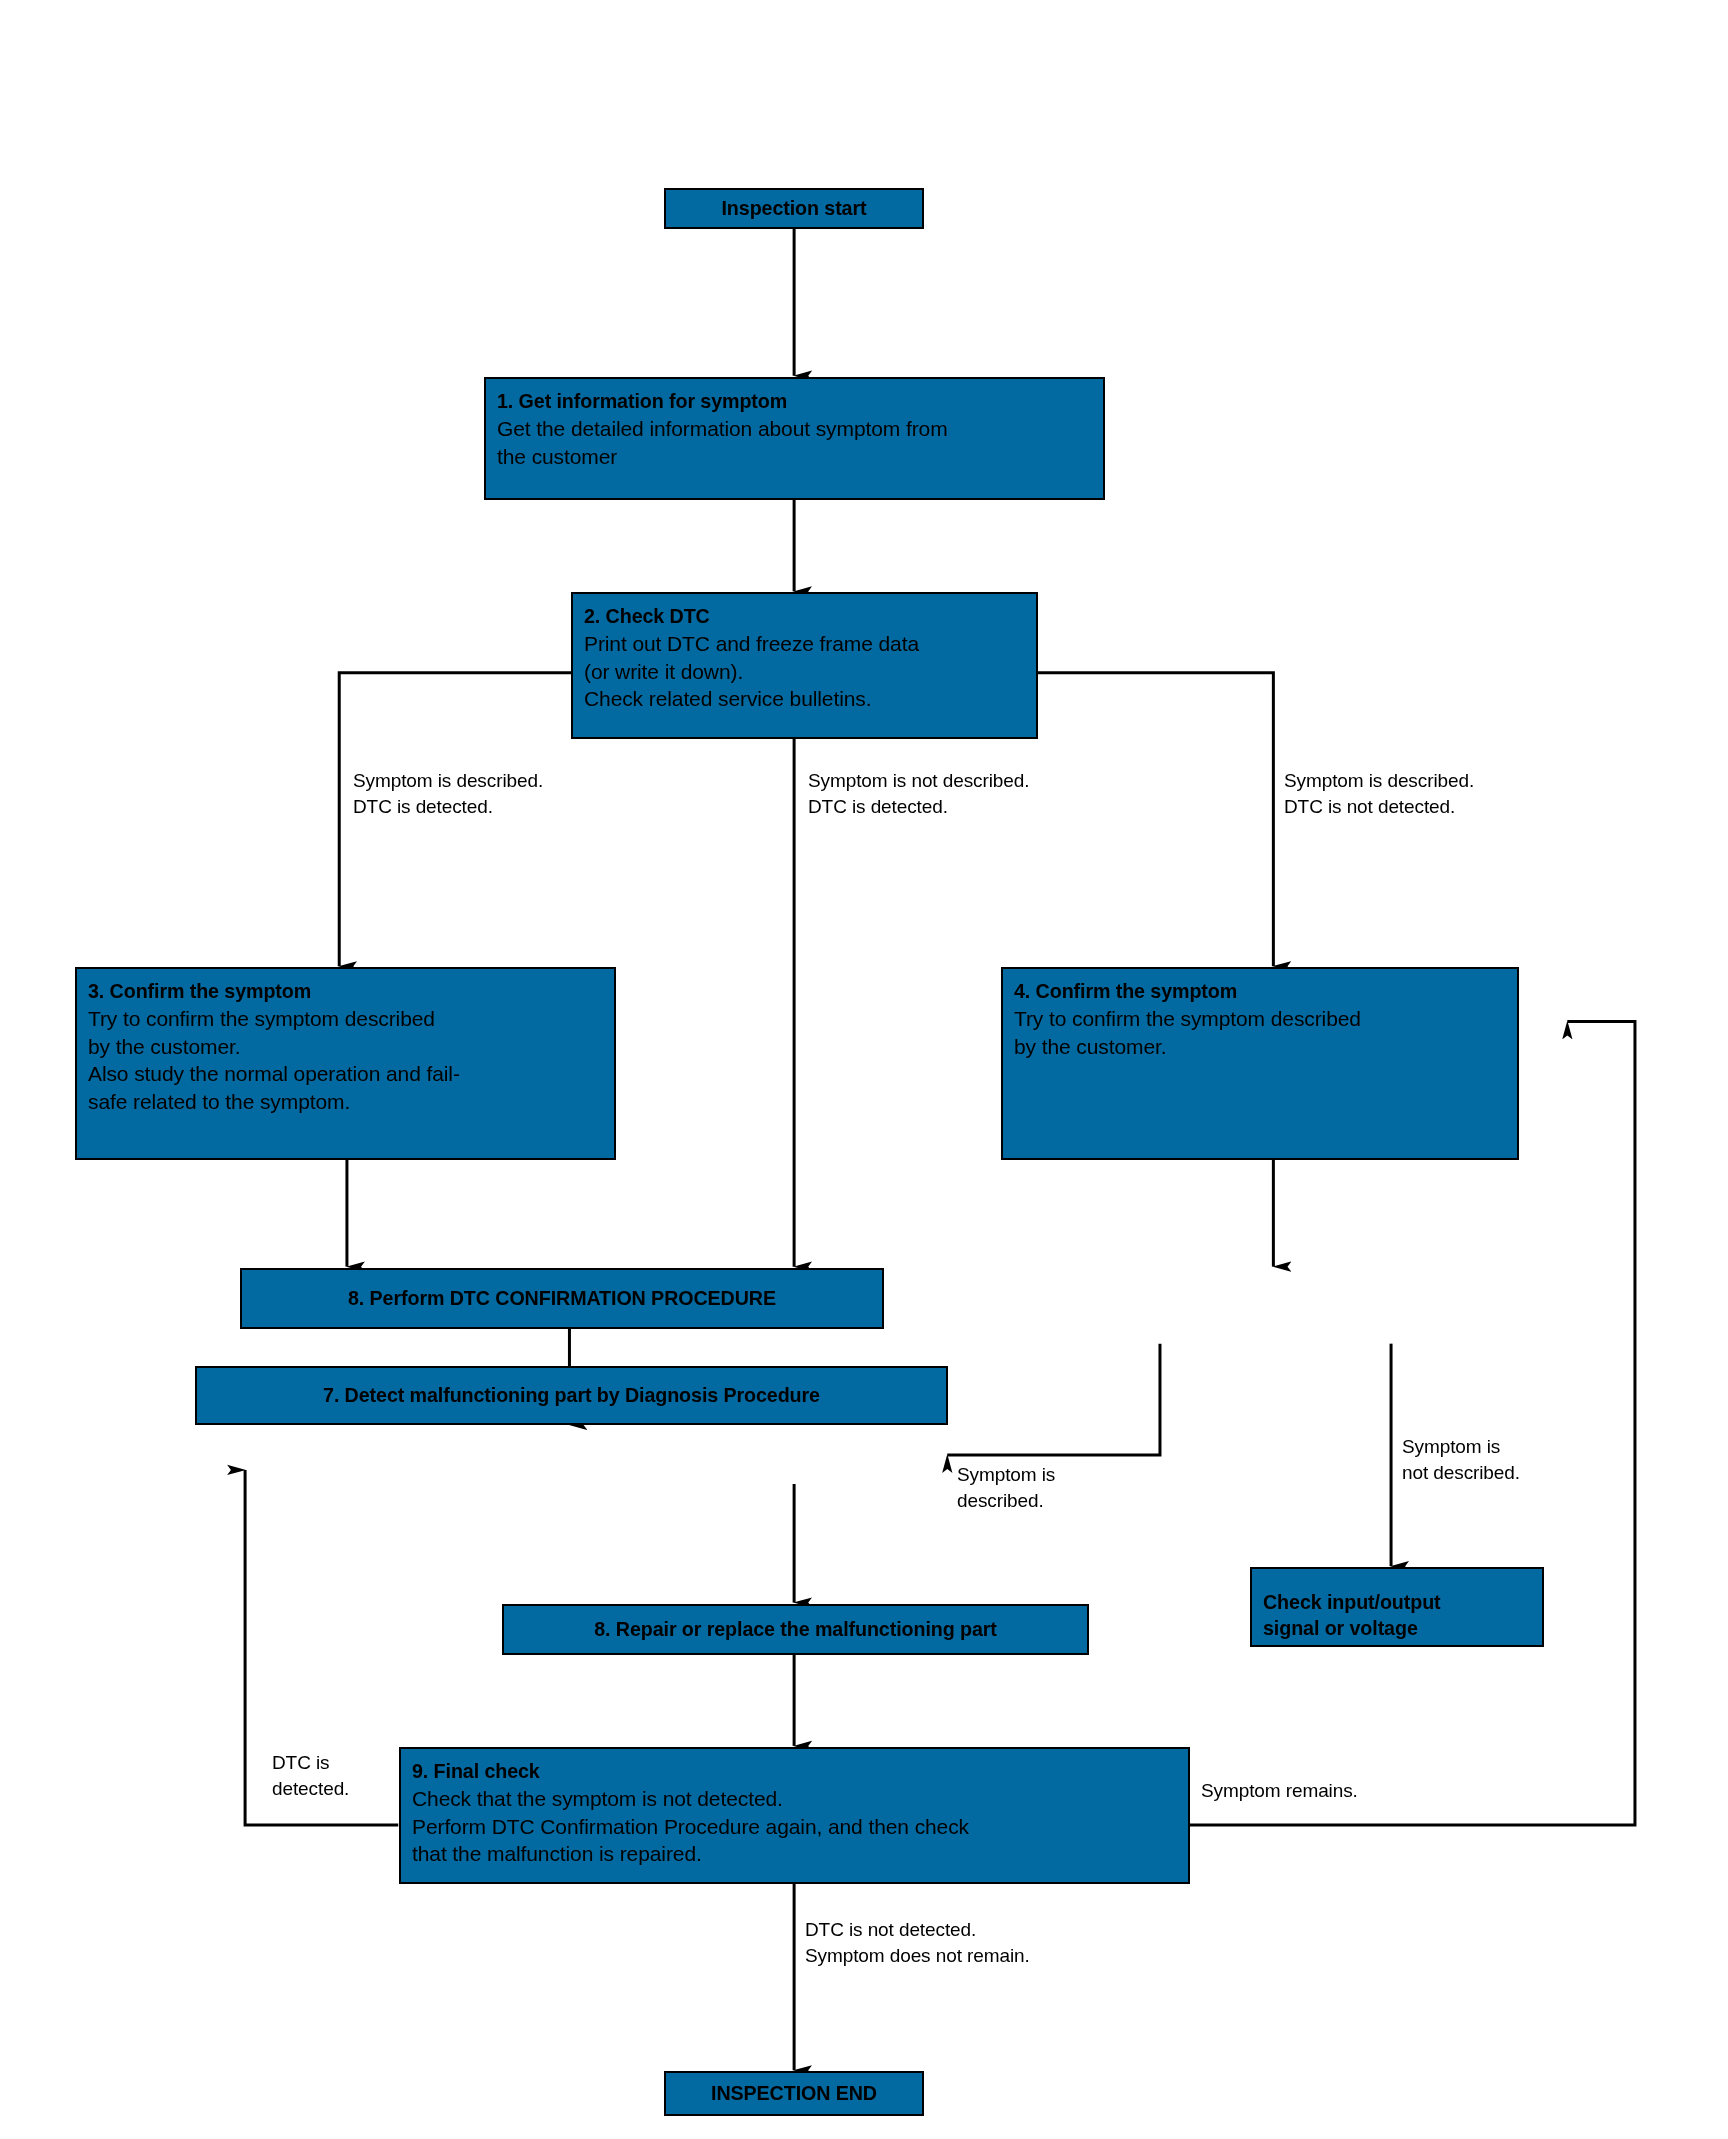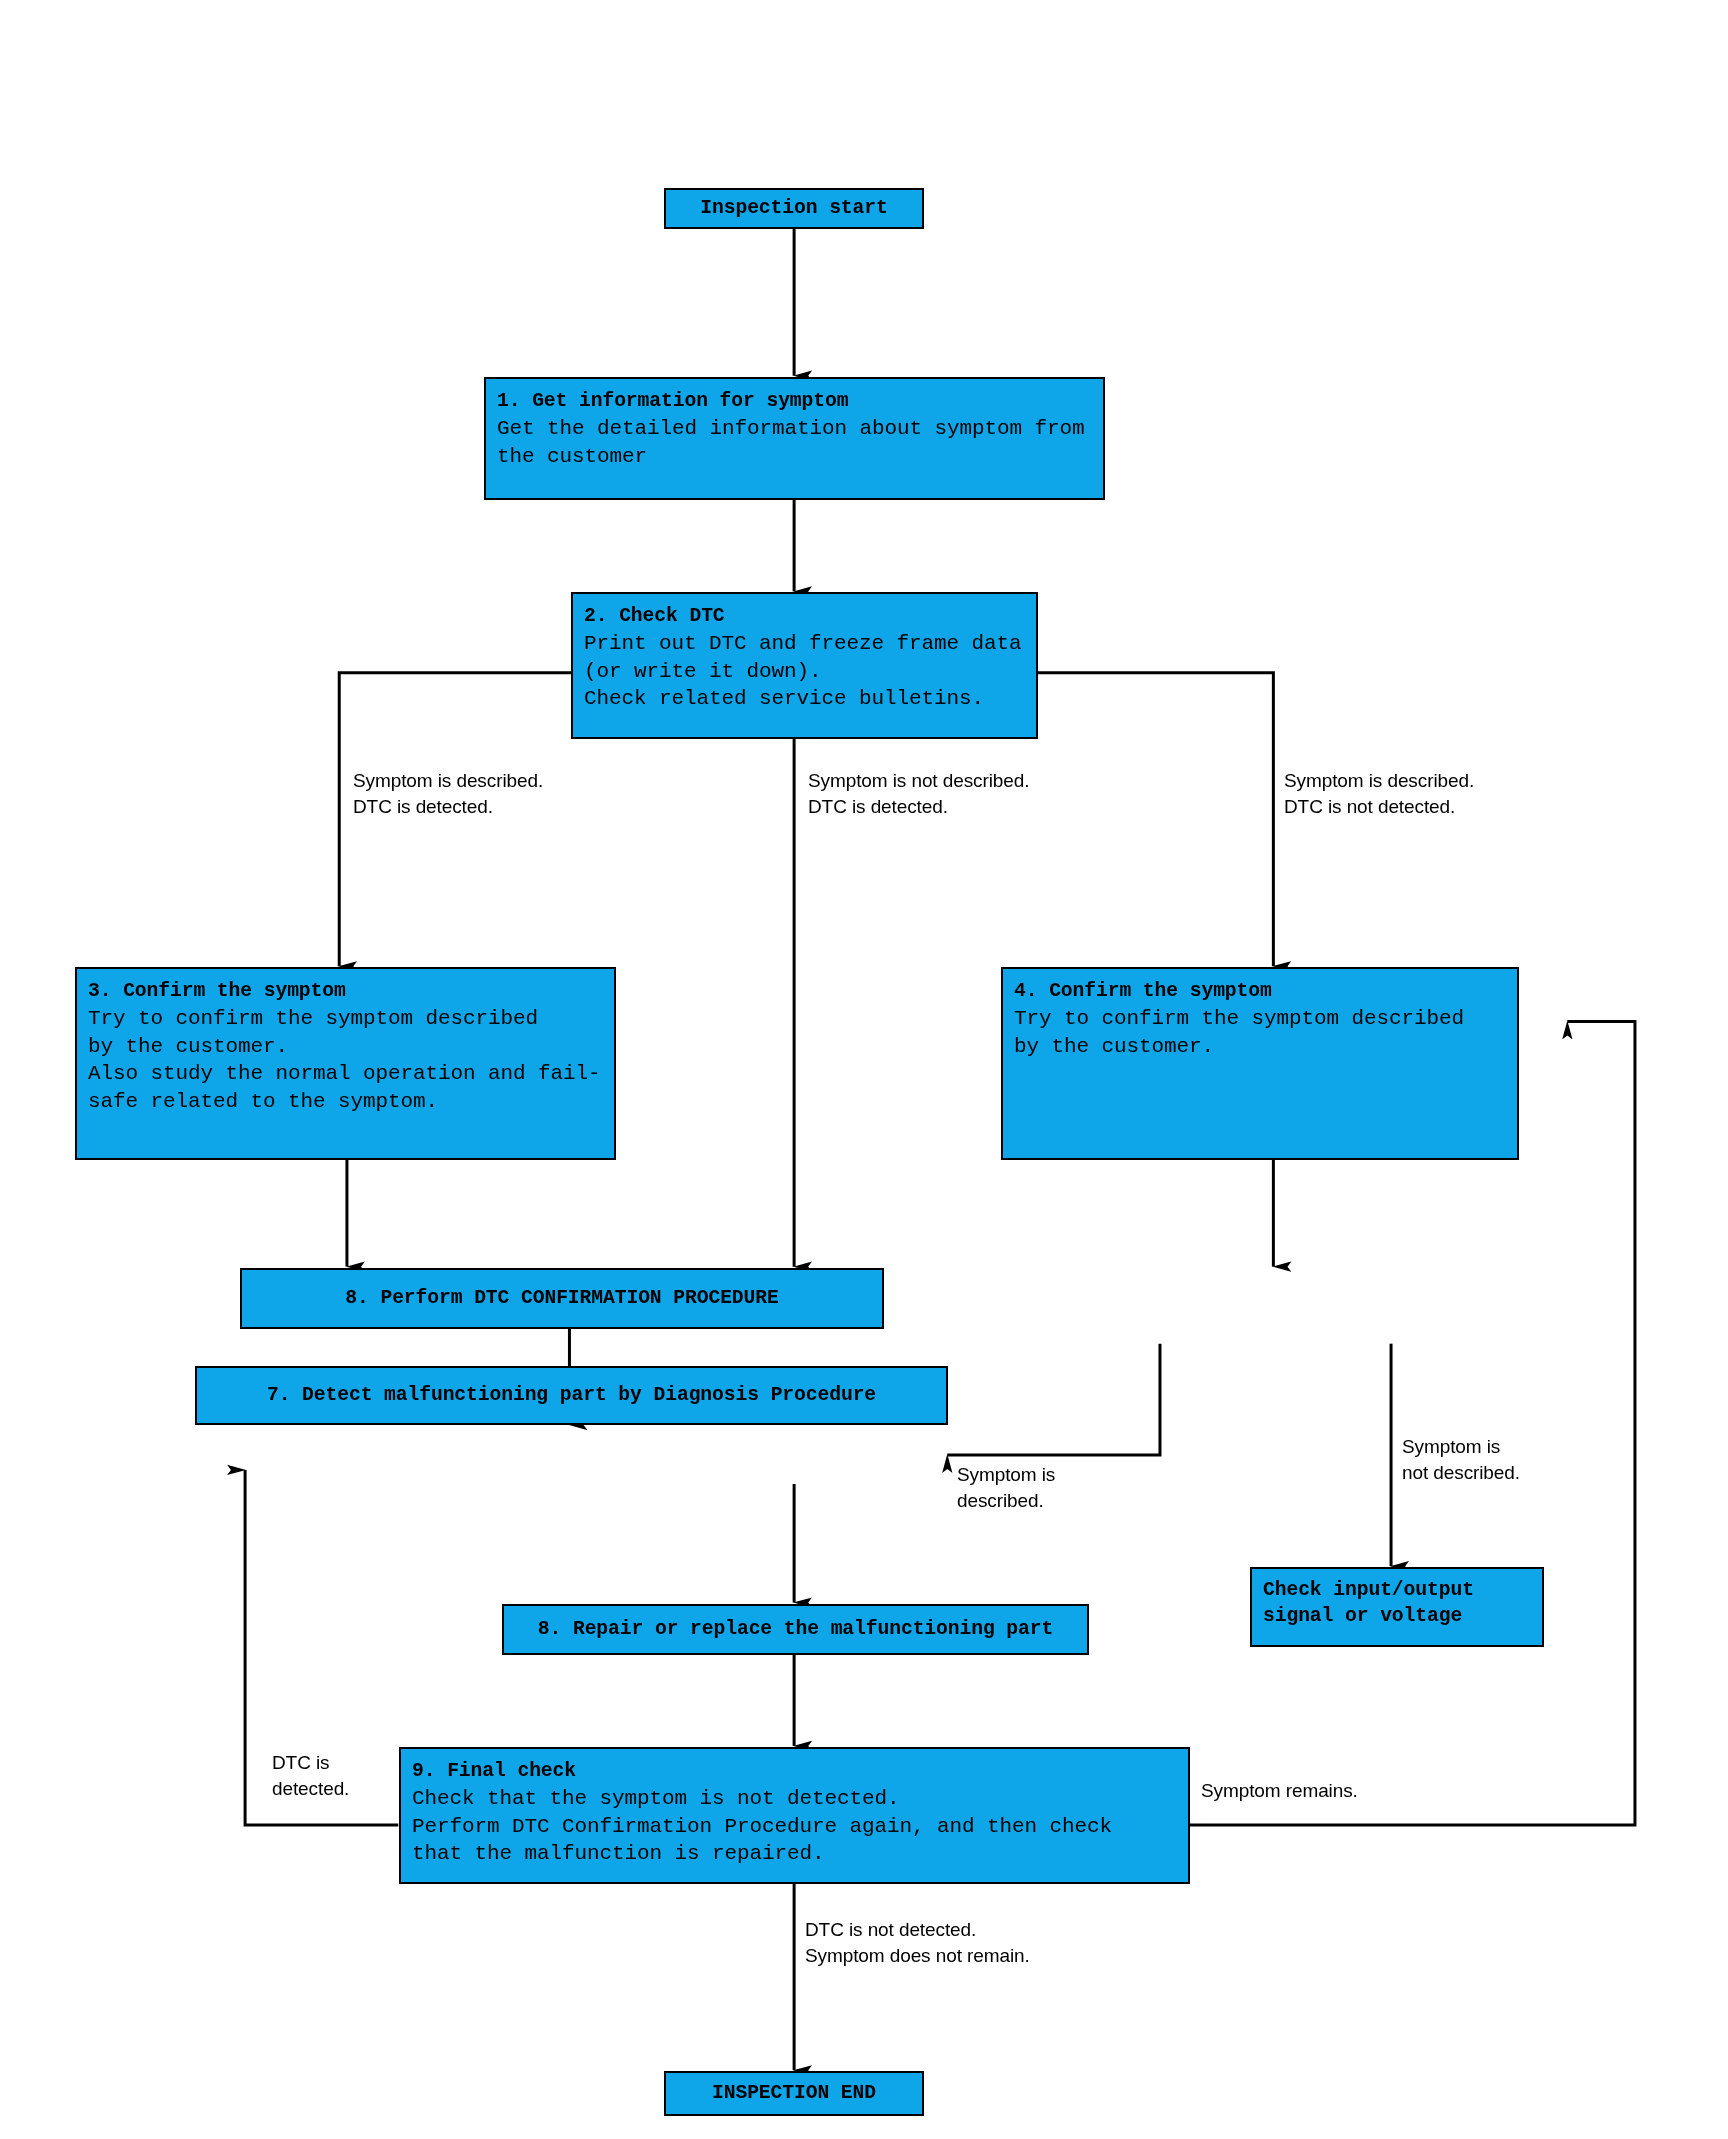--- a/index.html
+++ b/index.html
@@ -1,19 +1,19 @@
 <!DOCTYPE html>
 <html style="font-size:6.8px"><head>
 <meta charset="utf-8">
 <style>
   html,body{margin:0;padding:0;background:#ffffff;}
   body{font-family:"Liberation Sans",sans-serif;color:#000;}
   #page{position:relative;width:1729px;height:2339px;background:#fff;overflow:hidden;}
   #wires{position:absolute;left:0;top:0;width:1729px;height:2339px;}
-  .box{position:absolute;box-sizing:border-box;border:2.1px solid #000;background:#0ea5e9;font-family:Liberation Mono, monospace;}
+  .box{position:absolute;box-sizing:border-box;border:2.1px solid #000;background:#0369a1;}
   .box .pad{padding:9.4px 11px 7.7px 11px;}
   .ttl{font-weight:bold;font-size:19.7px;line-height:1.33;white-space:pre-line;letter-spacing:-0.1px;}
   .bdy{font-weight:normal;font-size:21px;line-height:1.33;white-space:pre-line;letter-spacing:-0.1px;}
   .center{display:flex;align-items:center;justify-content:center;height:100%;}
   .center .ttl{text-align:center;}
   .lbl{position:absolute;font-size:19px;line-height:1.35;white-space:pre-line;letter-spacing:-0.1px;}
 </style>
 </head>
 <body>
 
@@ -132,21 +132,21 @@
   <div class="lbl" style="left:1402px;top:1434px;">Symptom is
 not described.</div>
 
   <div class="box" style="left:502px;top:1604px;width:587px;height:51px;">
     <div class="center">
         <span class="ttl">8. Repair or replace the malfunctioning part</span>
       </div>
   </div>
 
   <div class="box" style="left:1250px;top:1567px;width:294px;height:80px;">
-    <div class="pad" style="padding-top:8px;">
+    <div class="pad" style="padding-top:20px;">
       <div class="ttl">Check input/output
 signal or voltage</div>
     </div>
   </div>
 
   <div class="box" style="left:399px;top:1747px;width:791px;height:137px;">
     <div class="pad">
       <div class="ttl">9. Final check</div>
       <div class="bdy">Check that the symptom is not detected.
 Perform DTC Confirmation Procedure again, and then check

